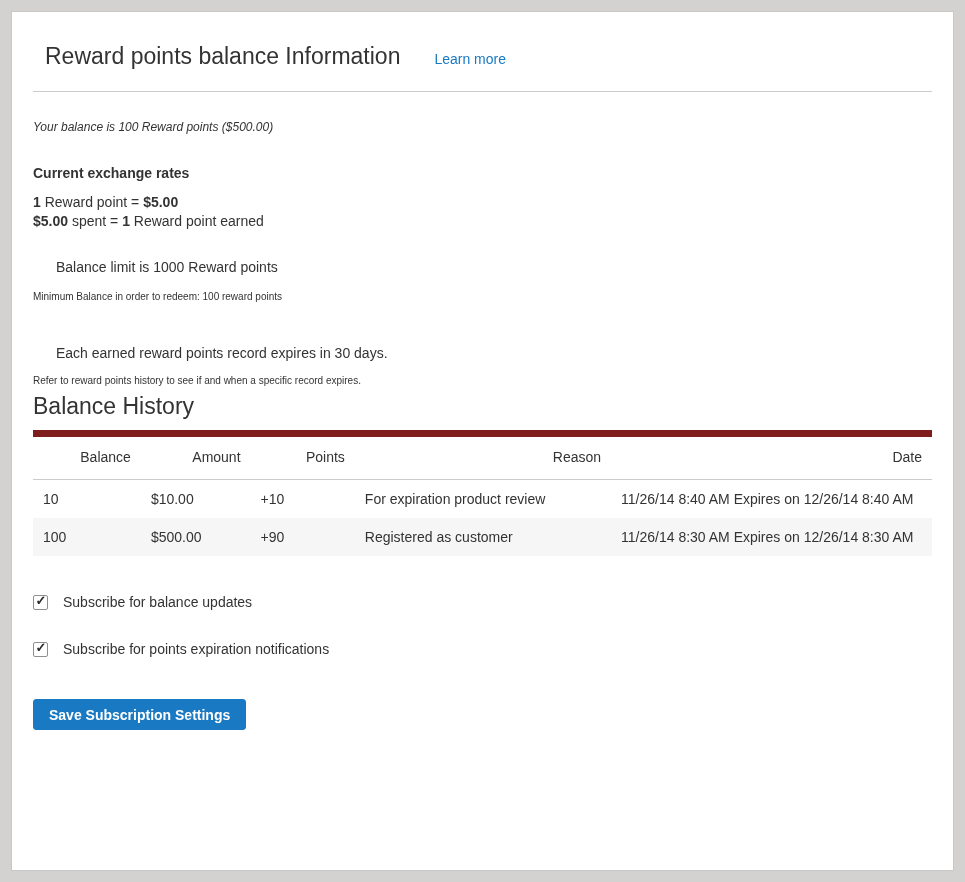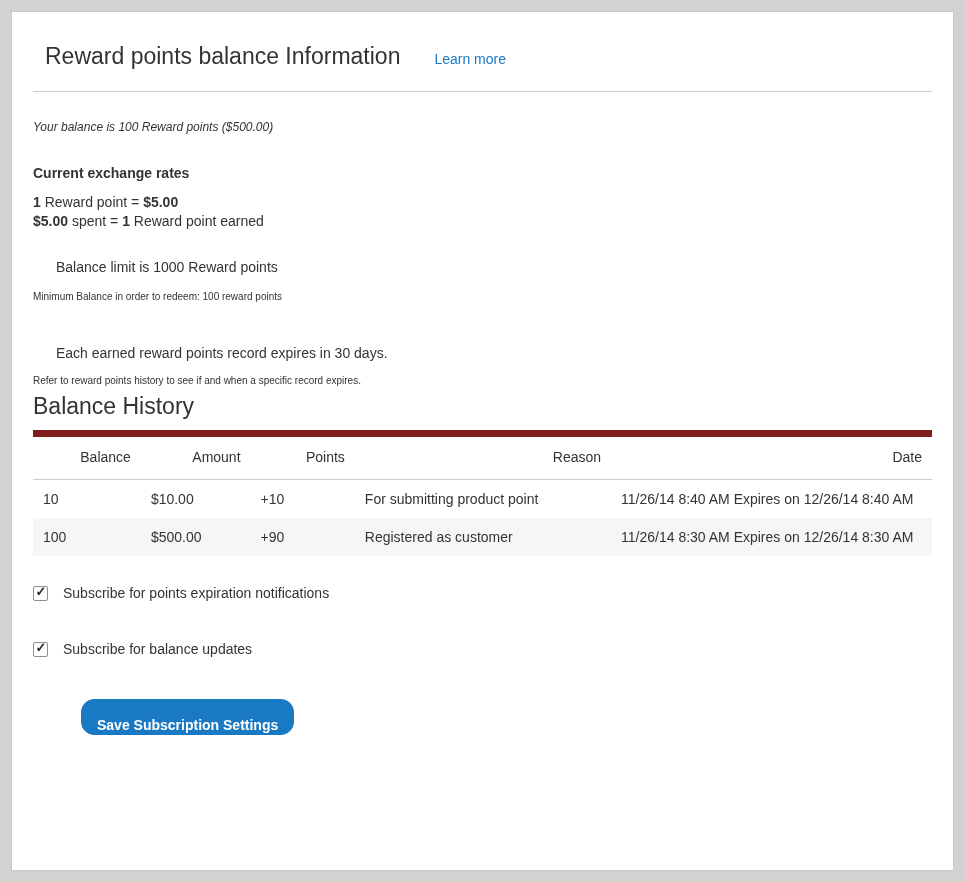--- a/index.html
+++ b/index.html
@@ -146,25 +146,24 @@
   button.save-btn {
     margin-top: 40px;
     display: inline-block;
     background: var(--accent, #1979c3);
     color: #ffffff;
     font-family: inherit;
     font-size: 14px;
     font-weight: 700;
     line-height: 16px;
     border: 1px solid var(--accent, #1979c3);
-    border-radius: 13px;
-    padding: 17px 15px;
+    border-radius: 3px;
+    padding: 7px 15px;
     height: 31px;
     cursor: pointer;
-    margin-left: 48px;
   }
 </style>
 </head>
 <body style="background: rgb(211, 210, 208);">
 
 <div class="card">
 
   <div class="page-title-row">
     <h1 class="page-title">Reward points balance Information</h1>
     <a class="learn-more">Learn more</a>
@@ -202,39 +201,39 @@
           <th>Points</th>
           <th>Reason</th>
           <th>Date</th>
         </tr>
     </thead>
     <tbody id="history-body">
         <tr>
           <td>10</td>
           <td>$10.00</td>
           <td>+10</td>
-          <td>For submitting product point</td>
+          <td>For expiration product review</td>
           <td>11/26/14 8:40 AM Expires on 12/26/14 8:40 AM</td>
         </tr>
         <tr>
           <td>100</td>
           <td>$500.00</td>
           <td>+90</td>
           <td>Registered as customer</td>
           <td>11/26/14 8:30 AM Expires on 12/26/14 8:30 AM</td>
         </tr>
       </tbody>
   </table>
 
 
+  <div class="checkbox-row first">
+    <input type="checkbox" class="cb" id="cb0" checked="" style="">
+    <label for="cb0">Subscribe for balance updates</label>
+  </div>
+
   <div class="checkbox-row second">
     <input type="checkbox" class="cb" id="cb1" checked="" style="">
     <label for="cb1">Subscribe for points expiration notifications</label>
   </div>
 
-  <div class="checkbox-row first">
-    <input type="checkbox" class="cb" id="cb0" checked="" style="">
-    <label for="cb0">Subscribe for balance updates</label>
-  </div>
-
   <button class="save-btn">Save Subscription Settings</button>
 
 </div>
 
 </body></html>

